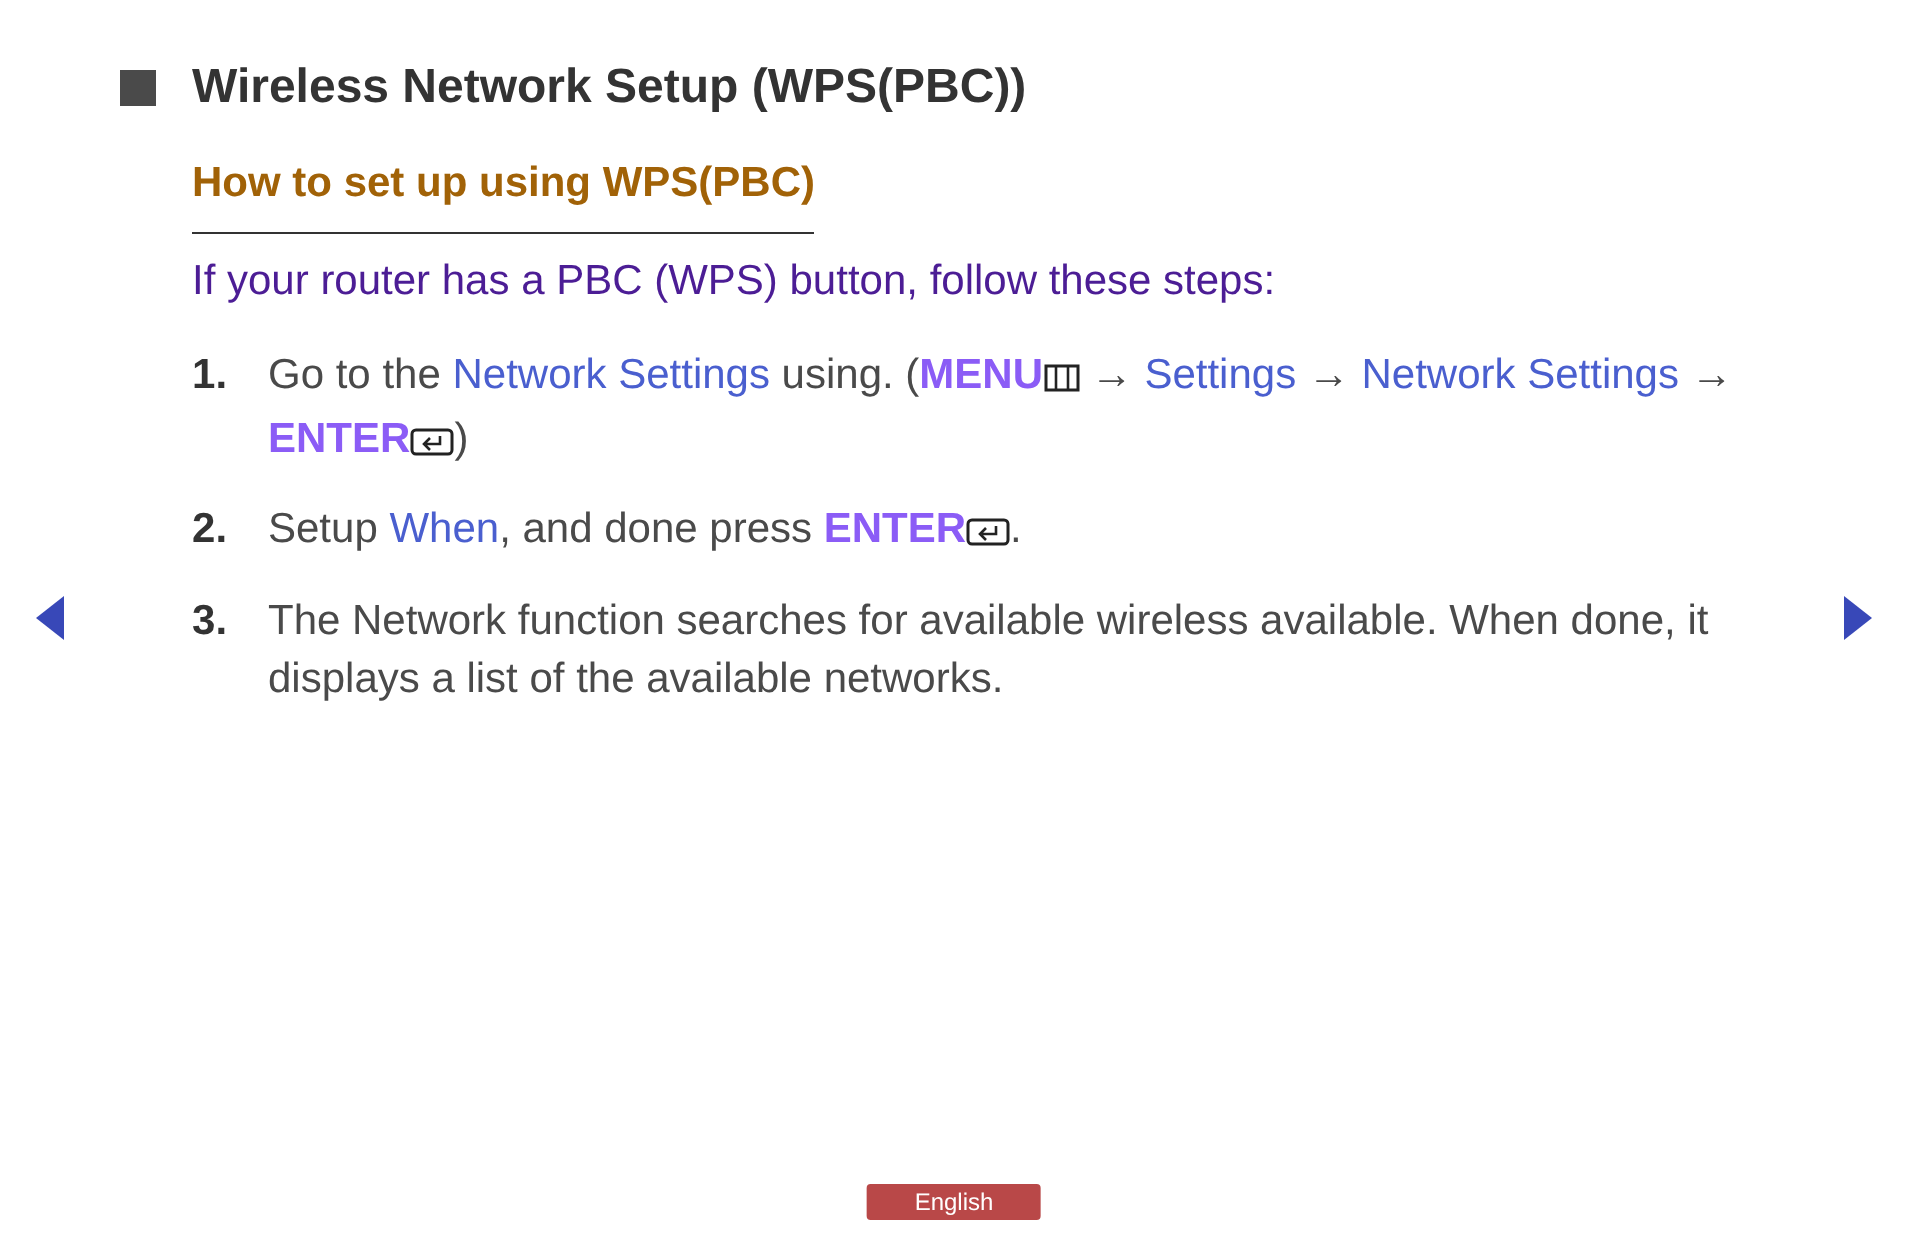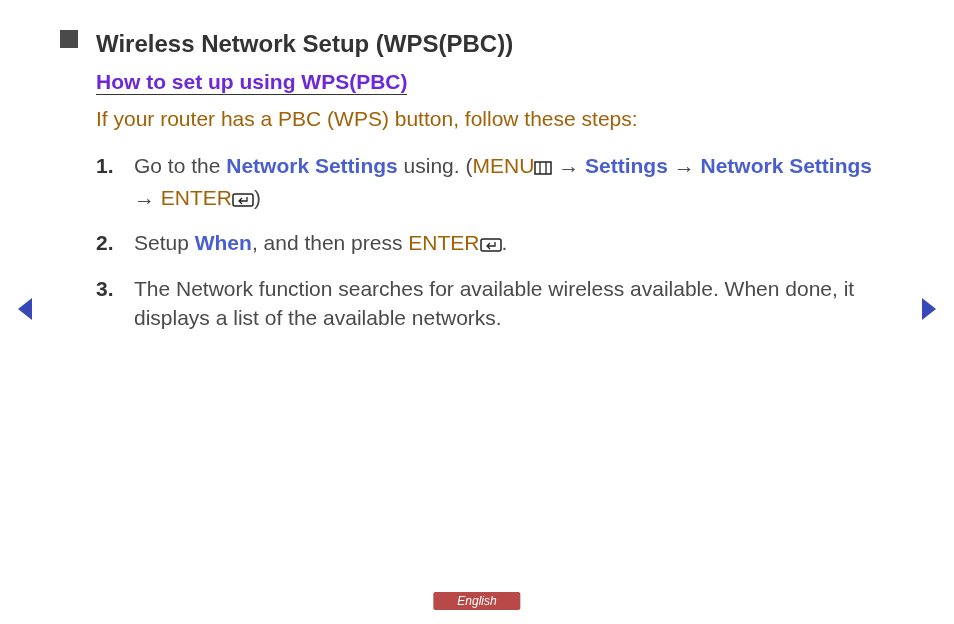--- a/index.html
+++ b/index.html
@@ -10,50 +10,50 @@
       font-family: Arial, Helvetica, sans-serif;
       color: #3a3a3a;
       position: relative;
       overflow: hidden;
     }
     .content {
       padding: 30px 60px 0 60px;
     }
     .title-row {
       display: flex;
-      align-items: flex-start;
+      align-items: center;
       gap: 18px;
-      margin-bottom: 12px;
+      margin-bottom: 22px;
     }
     .bullet-square {
       width: 18px;
       height: 18px;
       background: #4a4a4a;
       flex-shrink: 0;
     }
     .page-title {
       font-size: 24px;
       font-weight: bold;
       color: #333;
     }
     .section {
       margin-left: 36px;
     }
     .subtitle {
       font-size: 21px;
       font-weight: bold;
-      color: #6d28d9;
+      color: #a16207;
       display: inline-block;
       border-bottom: 1px solid #333;
-      padding-bottom: 0;
+      padding-bottom: 12px;
       margin-bottom: 10px;
     }
     .intro {
       font-size: 21px;
-      color: #a16207;
+      color: #4c1d95;
       margin-bottom: 18px;
       line-height: 1.35;
     }
     ol.steps {
       list-style: none;
       counter-reset: step;
     }
     ol.steps li {
       counter-increment: step;
       position: relative;
@@ -64,22 +64,22 @@
       margin-bottom: 14px;
     }
     ol.steps li::before {
       content: counter(step) ".";
       position: absolute;
       left: 0;
       top: 0;
       font-weight: bold;
       color: #333;
     }
-    .link { color: #4a5fcf; font-weight: bold; }
-    .bold { font-weight: normal; color: #a16207; }
+    .link { color: #4a5fcf; }
+    .bold { font-weight: bold; color: #8b5cf6; }
     .arrow-sep { }
     .icon-menu, .icon-enter {
       display: inline-block;
       vertical-align: -2px;
     }
     .nav-left, .nav-right {
       position: absolute;
       top: 296px;
       cursor: pointer;
     }
@@ -89,21 +89,20 @@
     .lang-badge {
       position: absolute;
       bottom: 14px;
       left: 50%;
       transform: translateX(-50%);
       background: #b94848;
       color: #fff;
       font-size: 12px;
       padding: 2px 24px;
       border-radius: 2px;
-      font-style: italic;
     }
   </style>
 </head>
 <body>
 
 <div class="content">
   <div class="title-row">
     <div class="bullet-square"></div>
     <div class="page-title">Wireless Network Setup (WPS(PBC))</div>
   </div>
@@ -117,21 +116,21 @@
         <span>Go to the </span><span class="link">Network Settings</span><span> using. (</span><span class="bold">MENU</span><span class="icon-menu"><svg width="18" height="14" viewBox="0 0 18 14">
               <rect x="1" y="1" width="16" height="12" fill="none" stroke="#222" stroke-width="1.5"></rect>
               <line x1="6" y1="1" x2="6" y2="13" stroke="#222" stroke-width="1.3"></line>
               <line x1="12" y1="1" x2="12" y2="13" stroke="#222" stroke-width="1.3"></line>
             </svg></span><span class="arrow-sep"> → </span><span class="link">Settings</span><span class="arrow-sep"> → </span><span class="link">Network Settings</span><span class="arrow-sep"> → </span><span class="bold">ENTER</span><span class="icon-enter"><svg width="22" height="14" viewBox="0 0 22 14">
               <rect x="1" y="1" width="20" height="12" rx="2" fill="none" stroke="#222" stroke-width="1.5"></rect>
               <path d="M15 4 L15 8 L8 8 M10 5 L7 8 L10 11" fill="none" stroke="#222" stroke-width="1.3"></path>
             </svg></span><span>)</span>
       </li>
       <li>
-        <span>Setup </span><span class="link">When</span><span>, and then press </span><span class="bold">ENTER</span><span class="icon-enter"><svg width="22" height="14" viewBox="0 0 22 14">
+        <span>Setup </span><span class="link">When</span><span>, and done press </span><span class="bold">ENTER</span><span class="icon-enter"><svg width="22" height="14" viewBox="0 0 22 14">
               <rect x="1" y="1" width="20" height="12" rx="2" fill="none" stroke="#222" stroke-width="1.5"></rect>
               <path d="M15 4 L15 8 L8 8 M10 5 L7 8 L10 11" fill="none" stroke="#222" stroke-width="1.3"></path>
             </svg></span><span>.</span>
       </li>
       <li>
         <span>The Network function searches for available wireless available. When done, it displays a list of the available networks.</span>
       </li>
     </ol>
   </div>
 </div>

